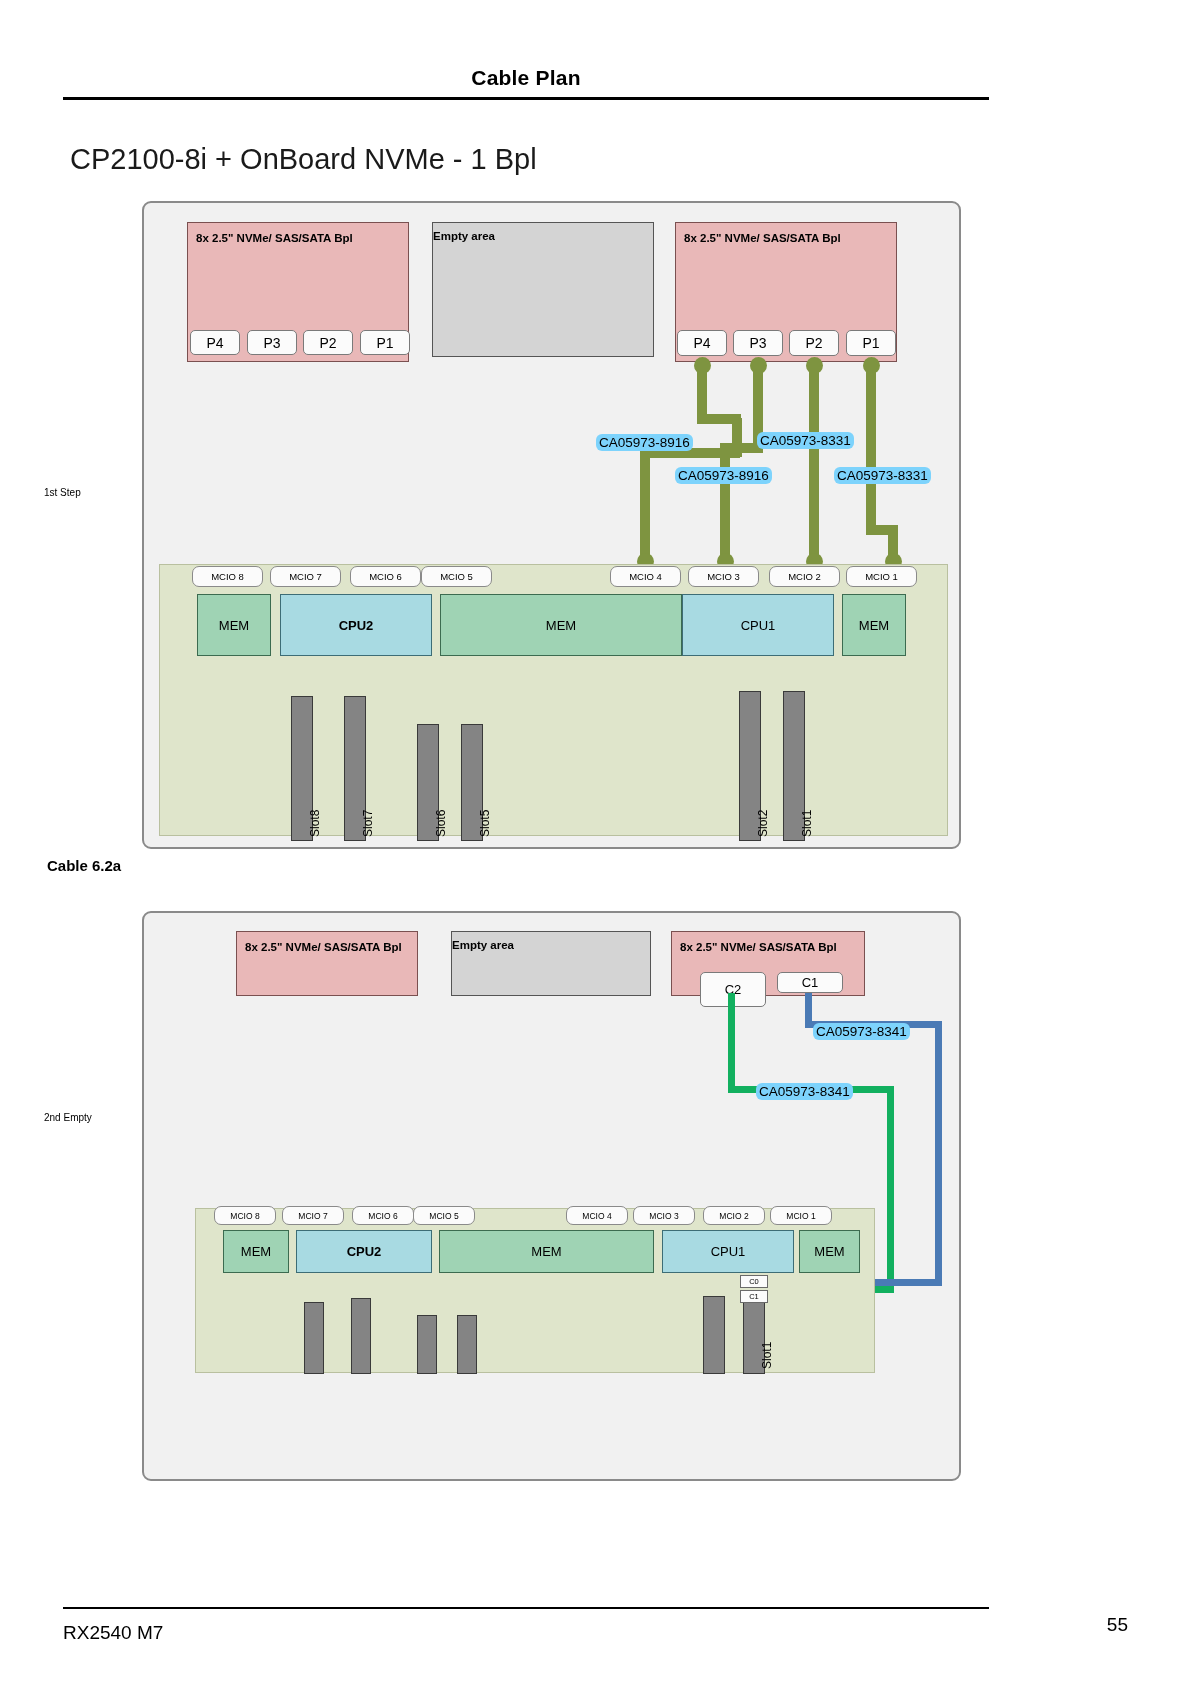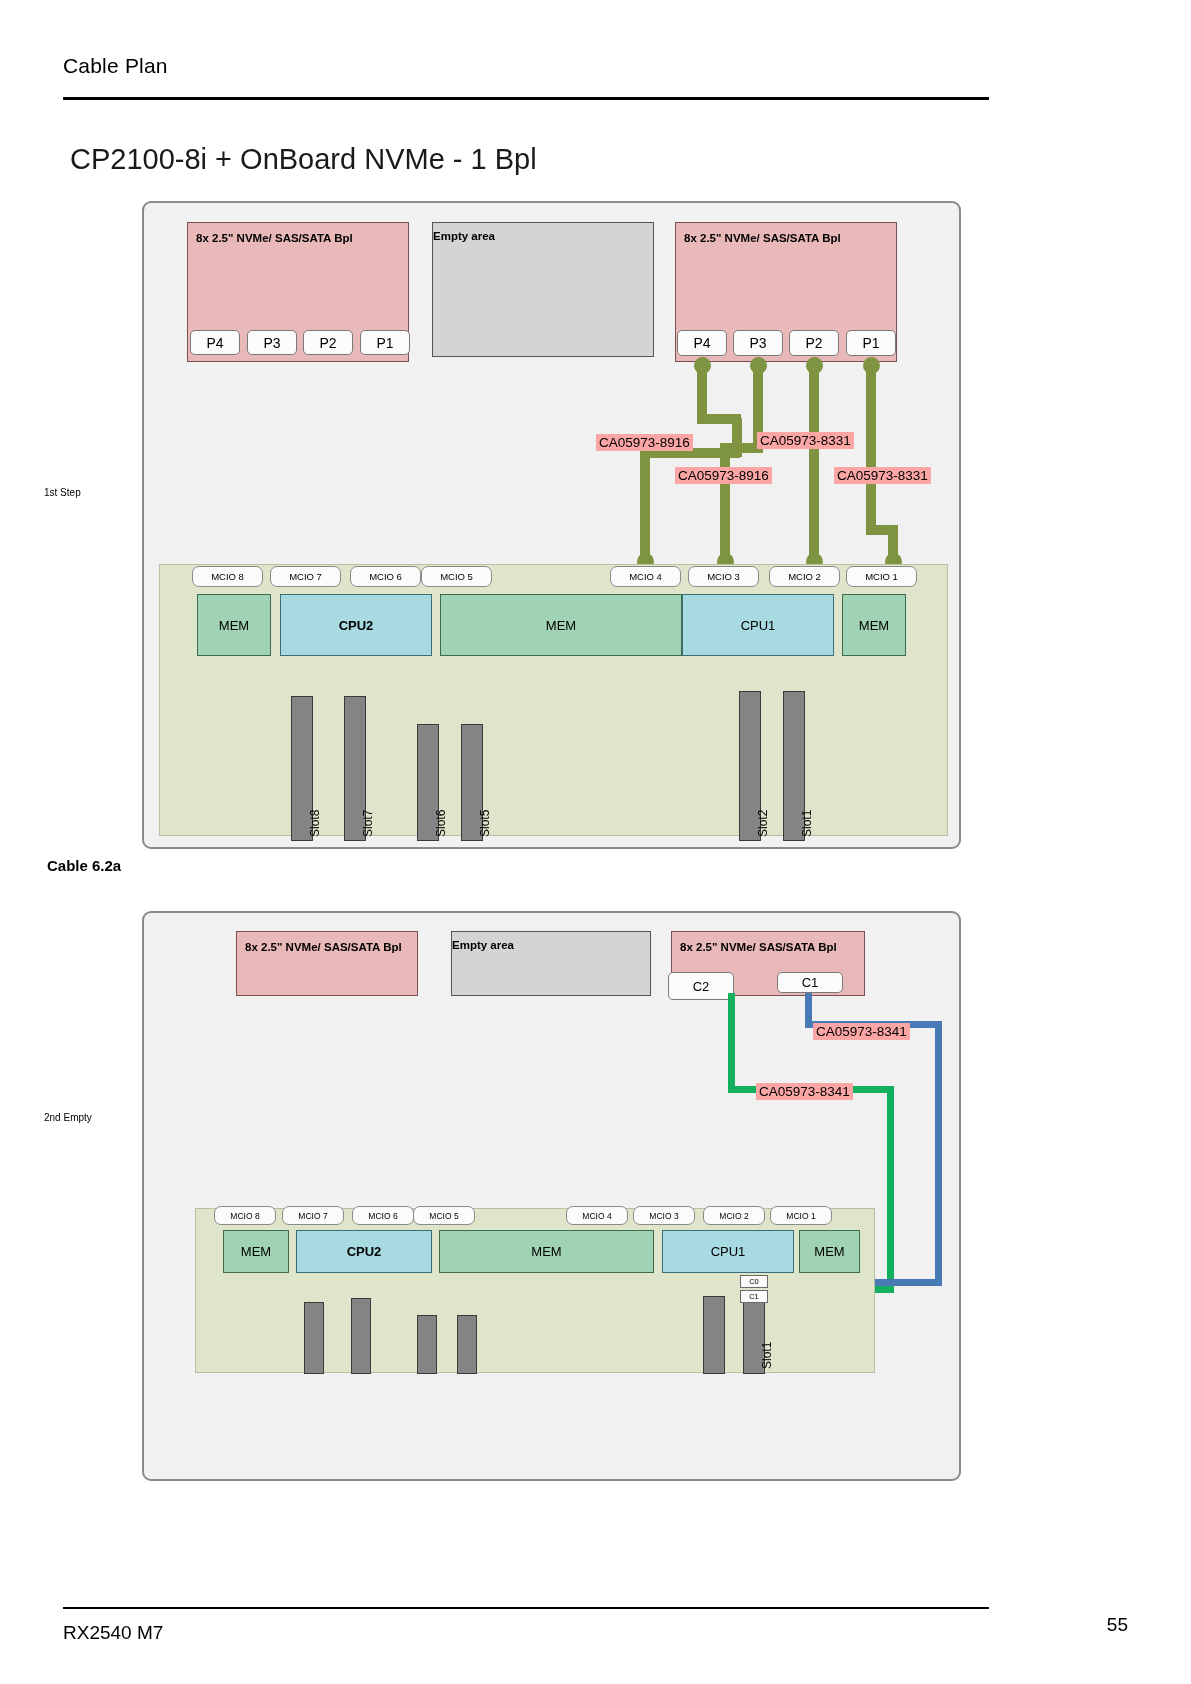--- a/index.html
+++ b/index.html
@@ -6,22 +6,23 @@
   body{
     width:1191px;height:1684px;
     background:#ffffff;
     font-family:"Liberation Sans", sans-serif;
     position:relative;
     overflow:hidden;
   }
 
   
   .page-header{
-    position:absolute; left:63px; top:54px; width:926px;
-    text-align:left;
+    position:absolute; left:63px; top:66px; width:926px;
+    text-align:center;
+    font-weight:bold;
   }
   .page-header .hdr-text{
     font-family:"Liberation Sans", sans-serif;
     font-size:21px; color:#000; letter-spacing:.2px;
   }
   .header-rule{
     position:absolute; left:63px; top:97px; width:926px; height:3px;
     background:#000;
   }
 
@@ -150,24 +151,25 @@
     position:absolute;
     background:#7e9440;
   }
   .cable-dot{
     position:absolute;
     width:17px;height:17px;border-radius:50%;
     background:#7e9440;
   }
   .cable-label{
     position:absolute;
-    background:#fca5a5;
+    background:#7dd3fc;
     font-size:13.5px; color:#000;
     padding:1px 3px;
     white-space:nowrap;
+    border-radius:6px;
   }
 
   .cable-green-v,.cable-green-h{
     position:absolute; background:#12b05f;
   }
   .cable-blue-v,.cable-blue-h{
     position:absolute; background:#4a7ab5;
   }
 
   .conn-small{
@@ -299,21 +301,21 @@
     <div class="bpl-title" style="width:160px;">8x  2.5" NVMe/ SAS/SATA Bpl</div>
   </div>
 
   <div class="empty-area" style="left:307px;top:18px;width:200px;height:65px;">
     <div class="empty-title">Empty area</div>
   </div>
 
   <div class="bpl" style="left:527px;top:18px;width:194px;height:65px;">
     <div class="bpl-title" style="width:165px;">8x  2.5" NVMe/ SAS/SATA Bpl</div>
   </div>
-  <div class="port small" style="left:524px;top:59px;width:66px;height:28px;">C2</div>
+  <div class="port small" style="left:556px;top:59px;width:66px;height:35px;">C2</div>
   <div class="port small" style="left:633px;top:59px;width:66px;height:21px;">C1</div>
 
   <div class="cable-green-v" style="left:584px;top:80px;width:7px;height:100px;"></div>
   <div class="cable-green-h" style="left:584px;top:173px;width:166px;height:7px;"></div>
   <div class="cable-green-v" style="left:743px;top:173px;width:7px;height:207px;"></div>
   <div class="cable-green-h" style="left:614px;top:373px;width:136px;height:7px;"></div>
 
   <div class="cable-blue-v" style="left:661px;top:80px;width:7px;height:35px;"></div>
   <div class="cable-blue-h" style="left:661px;top:108px;width:137px;height:7px;"></div>
   <div class="cable-blue-v" style="left:791px;top:108px;width:7px;height:265px;"></div>

